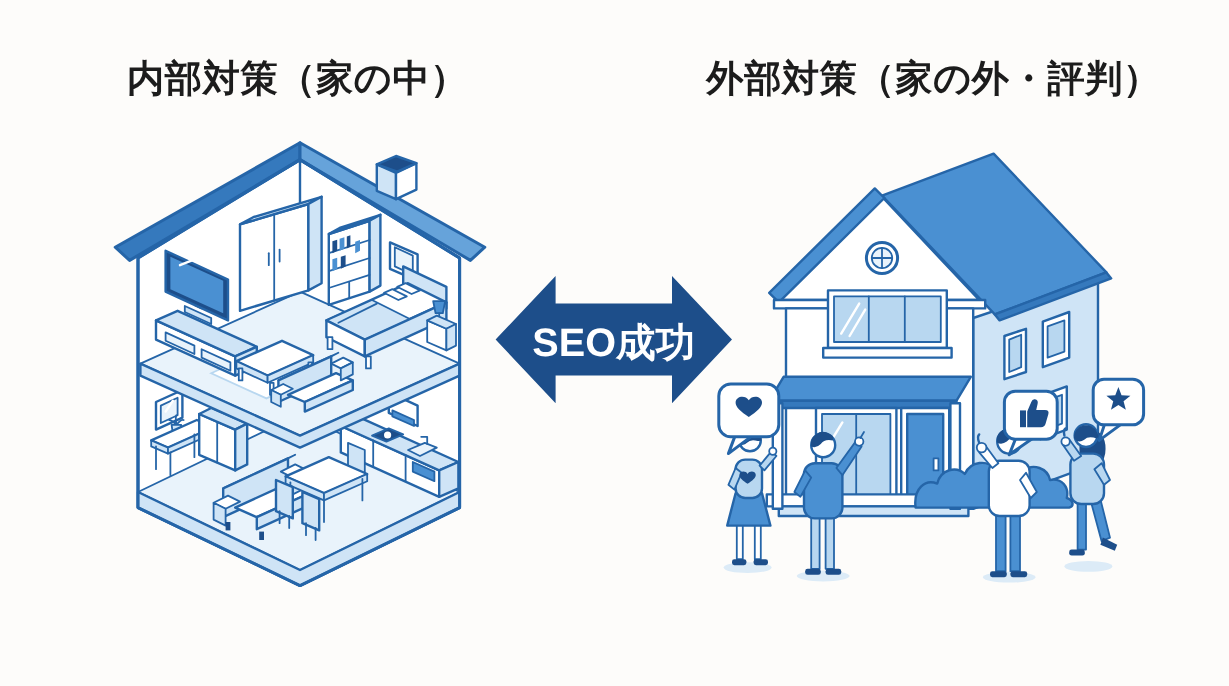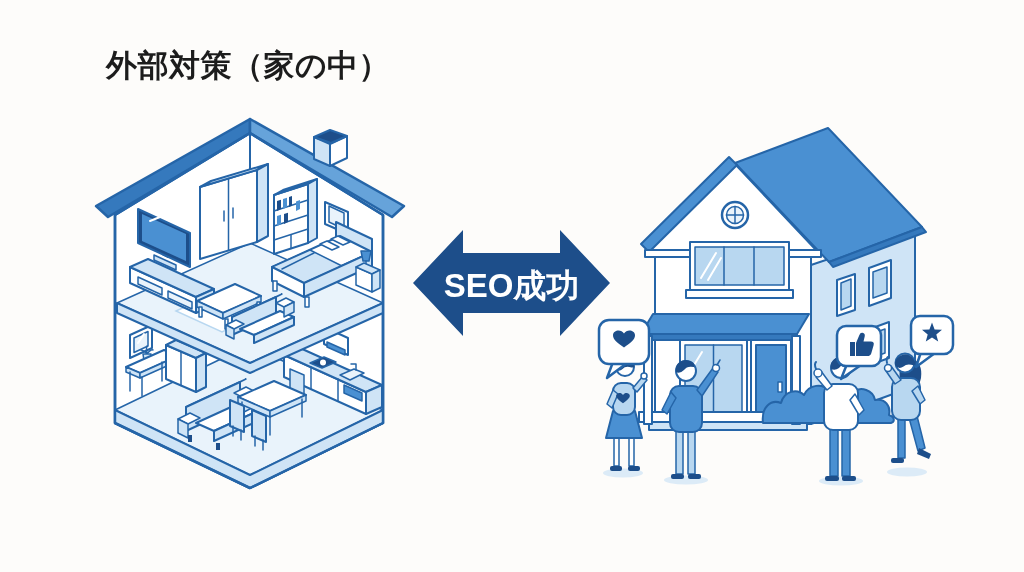--- a/index.html
+++ b/index.html
@@ -23,21 +23,22 @@
   .st{stroke-width:2}.st15{stroke-width:1.5}.st25{stroke-width:2.5}
   .sW{stroke:#ffffff;stroke-width:2;stroke-linecap:round;}
   .arrow-label{fill:#ffffff;font-size:33px;font-weight:bold;
                font-family:"Liberation Sans","DejaVu Sans",sans-serif;}
 </style>
 </head>
 <body>
 
 <div class="canvas">
 
-  <h2 class="title title-left">外部対策（家の中）</h2>
+  <h2 class="title title-left">内部対策（家の中）</h2>
+  <h2 class="title title-right">外部対策（家の外・評判）</h2>
 
   <svg class="svg-left" width="340" height="410" viewBox="0 0 340 410">
 
     <g>
       <polygon class="fW st25" points="35,110 170,28 303,110 303,318 170,383 35,318"></polygon>
       <polygon class="fP st15" points="35,305 170,240 303,305 170,370"></polygon>
       <polygon class="fL st" points="35,305 170,370 303,305 303,318 170,383 35,318"></polygon>
       <line class="st fX" x1="170" y1="30" x2="170" y2="138"></line>
     </g>
 

